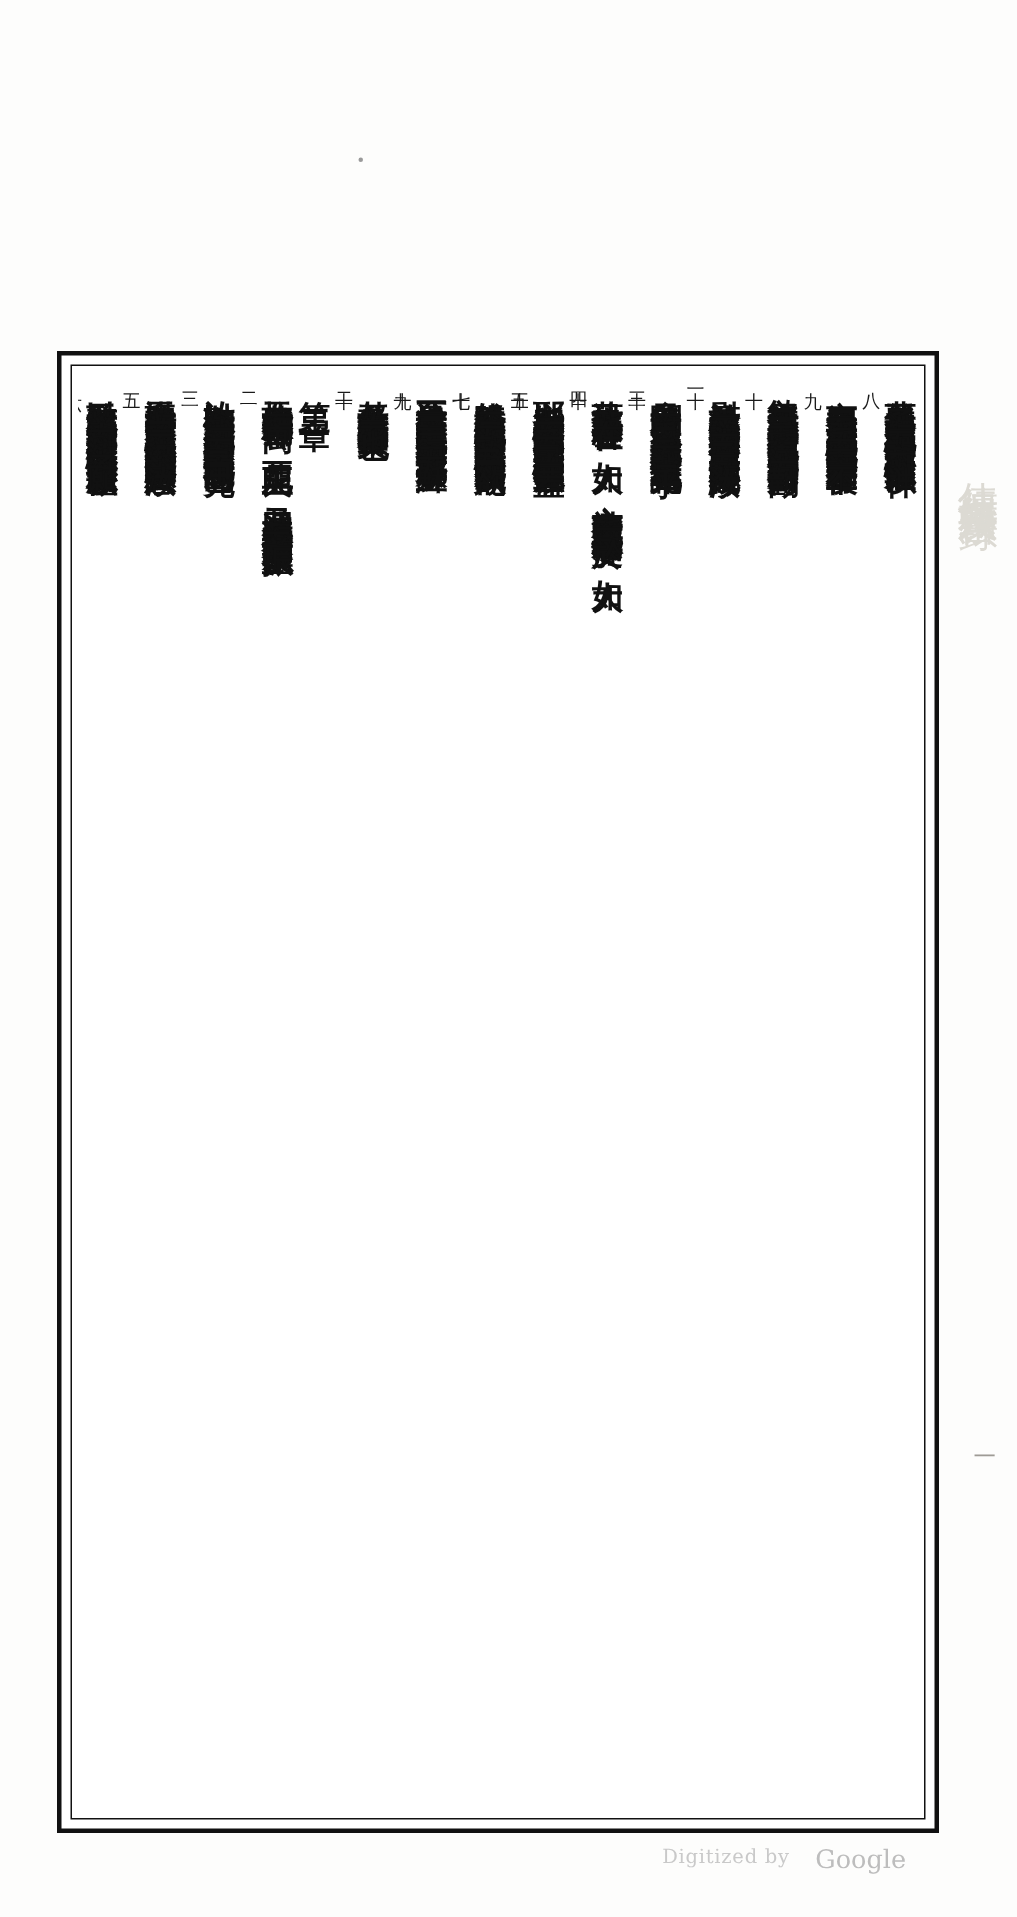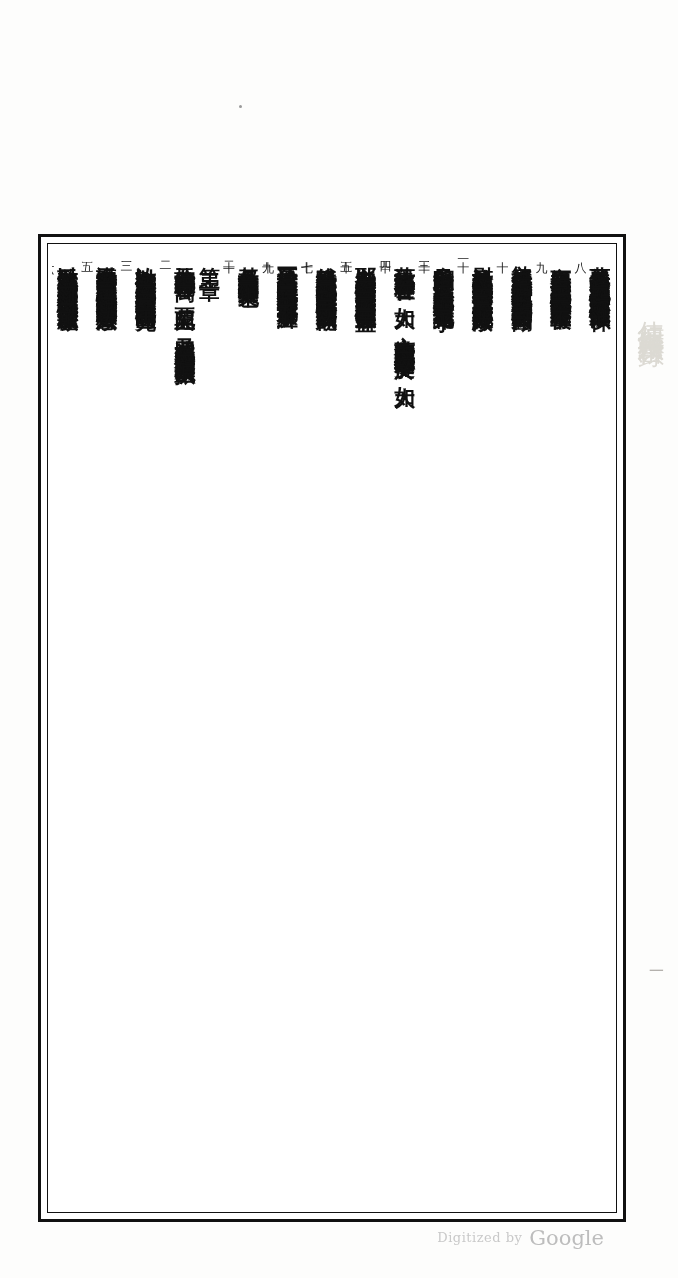--- a/index.html
+++ b/index.html
@@ -111,25 +111,25 @@
     position: absolute;
     right: 74px;
     bottom: 28px;
     font-family: "DejaVu Serif", serif;
     font-size: 13px;
     color: #c9c9c9;
     letter-spacing: .5px;
     user-select: none;
   }
   .watermark .g-logo {
-    font-size: 21px;
+    font-size: 17px;
     color: #bdbdbd;
     letter-spacing: 0;
     vertical-align: -3px;
-    margin-left: 7px;
+    margin-left: 17px;
   }
 
   
   .speck {
     position: absolute;
     left: 239px;
     top: 105px;
     width: 3px; height: 3px;
     background: #9a9a9a;
     border-radius: 50%;

